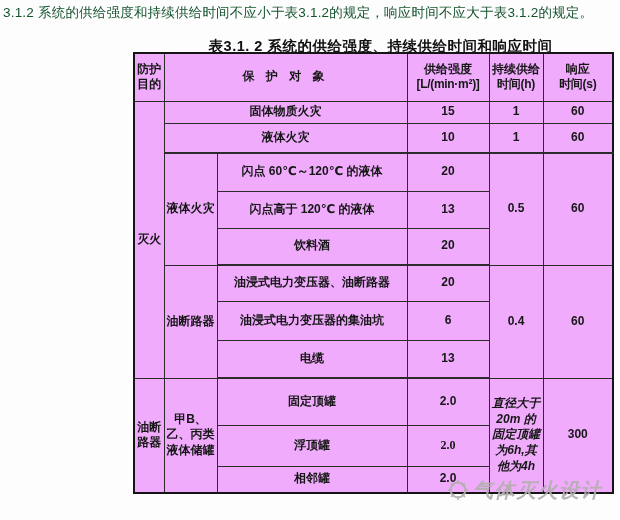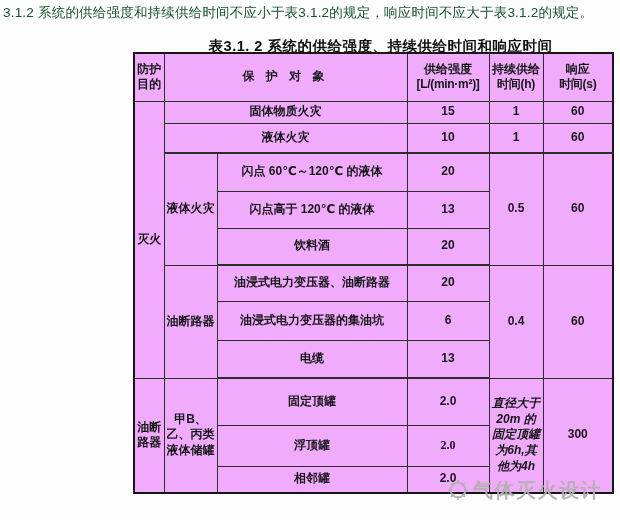--- a/index.html
+++ b/index.html
@@ -39,21 +39,21 @@
   .rh9{height:47px;} .rh10{height:41px;font-family:Liberation Serif, serif;} .rh11{height:27px;}
   .unit{display:block;font-size:12px;font-weight:bold;letter-spacing:-0.3px;}
   .obj-head{letter-spacing:4px;}
   td.note{
     text-align:left;font-size:11.5px;line-height:1.55;
     padding:2px 3px;letter-spacing:0;font-style:italic;
   }
   .watermark{
     position:absolute;left:447px;top:476px;height:28px;
     display:flex;align-items:center;gap:4px;
-    color:#b2b0ad;opacity:0.92;pointer-events:none;
+    color:#b2b0ad;opacity:0.92;pointer-events:none;font-style:italic;
   }
   .watermark .wm-text{
     font-size:20px;font-weight:bold;letter-spacing:1.5px;white-space:nowrap;
   }
   .wm-logo{flex:0 0 auto;}
 </style>
 </head>
 <body>
 
 <p class="intro">3.1.2 系统的供给强度和持续供给时间不应小于表3.1.2的规定，响应时间不应大于表3.1.2的规定。</p>

